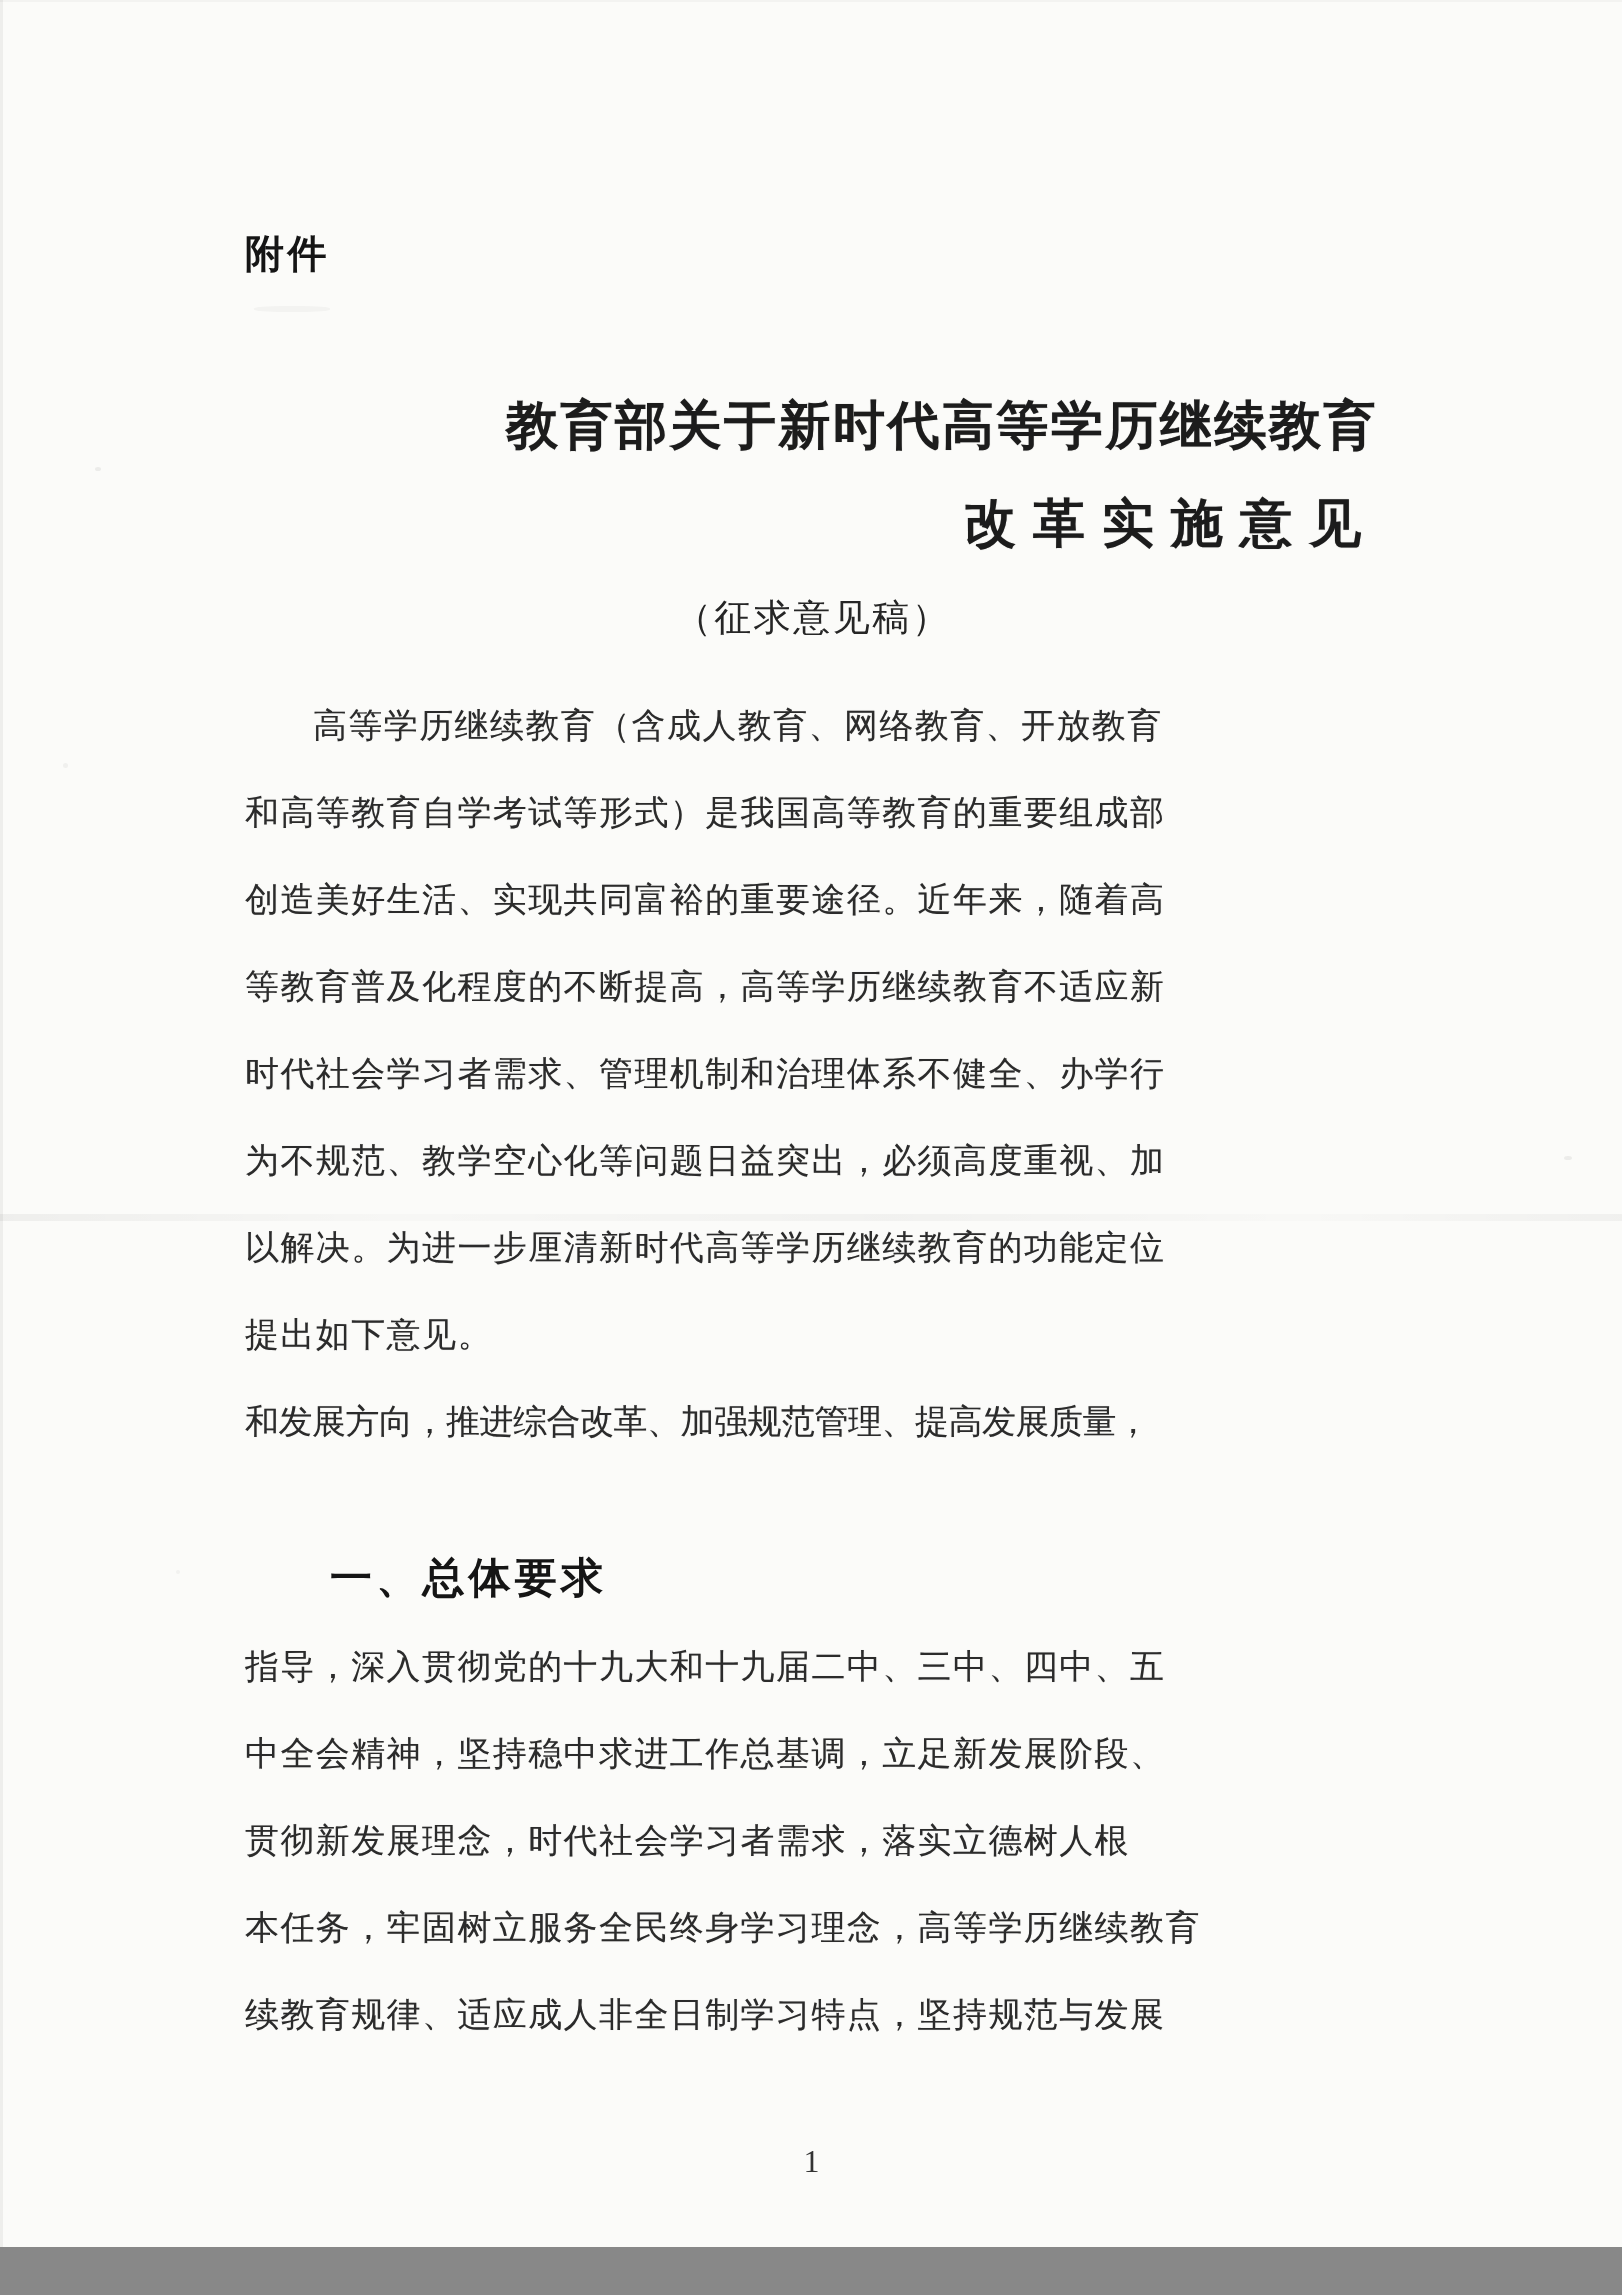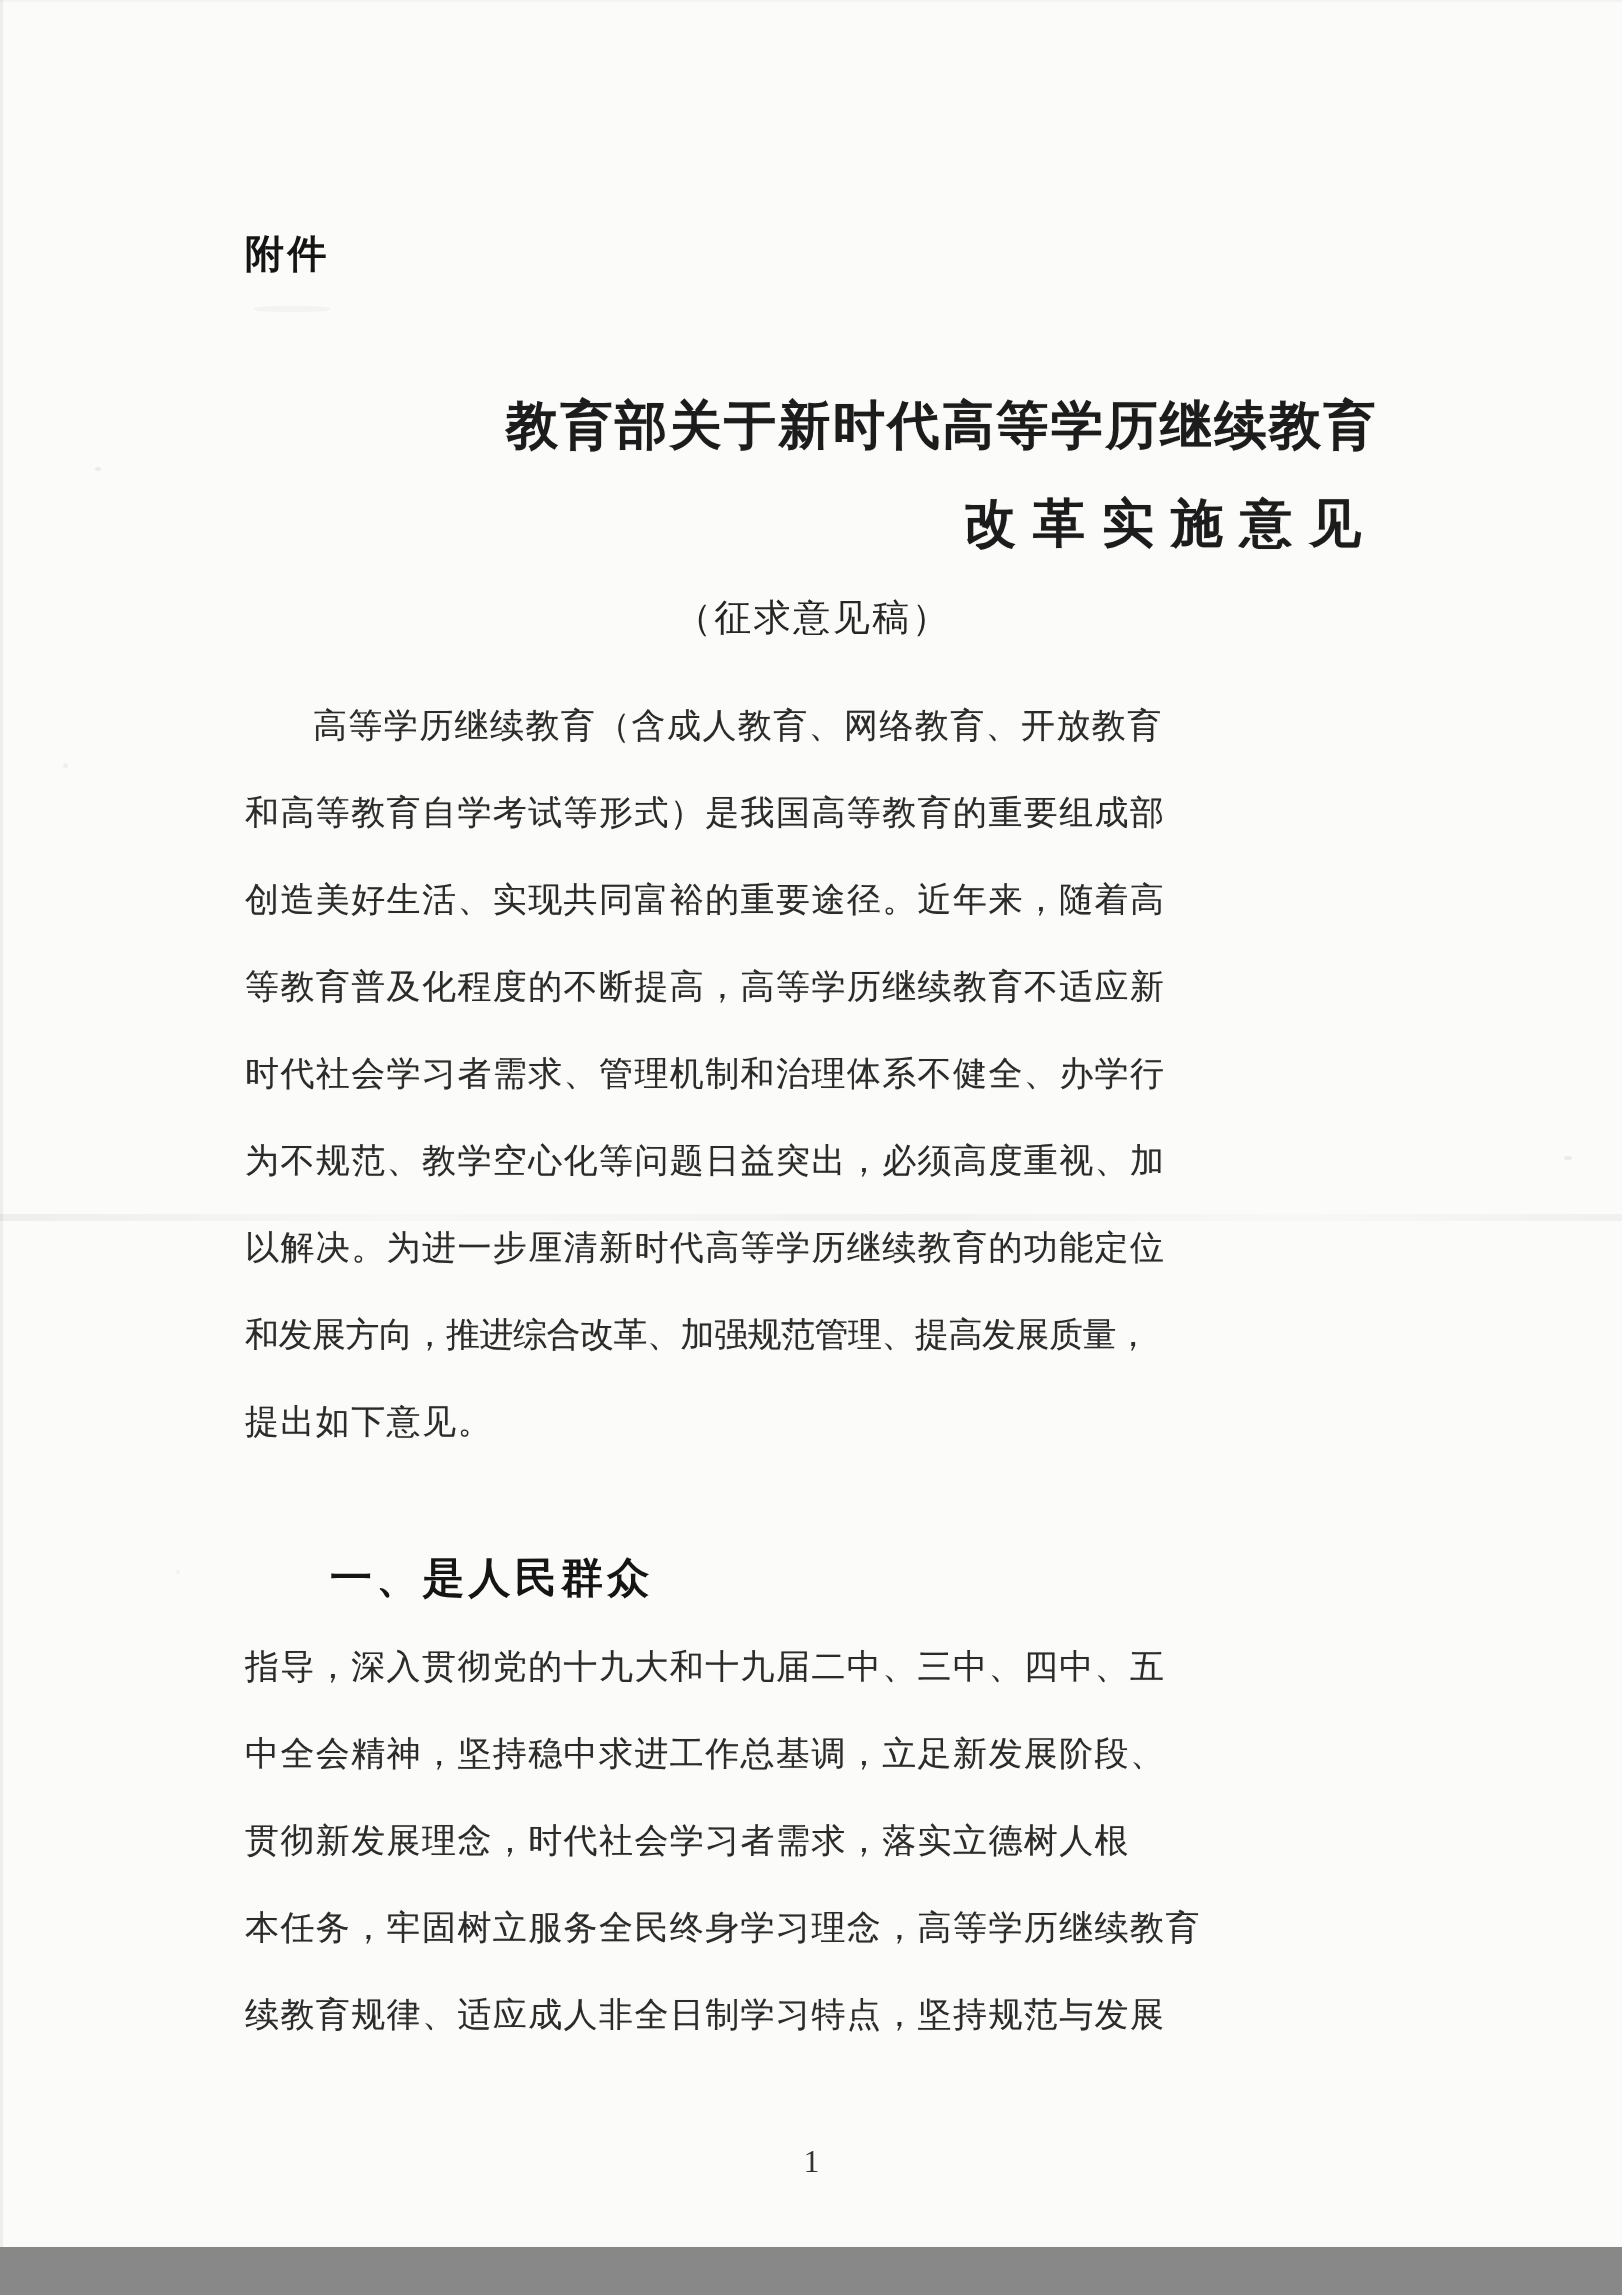--- a/index.html
+++ b/index.html
@@ -157,25 +157,25 @@
     <div class="subtitle">（征求意见稿）</div>
 
     <div class="para para1">
       <div class="line indent">高等学历继续教育（含成人教育、网络教育、开放教育</div>
       <div class="line">和高等教育自学考试等形式）是我国高等教育的重要组成部</div>
       <div class="line">创造美好生活、实现共同富裕的重要途径。近年来，随着高</div>
       <div class="line">等教育普及化程度的不断提高，高等学历继续教育不适应新</div>
       <div class="line">时代社会学习者需求、管理机制和治理体系不健全、办学行</div>
       <div class="line">为不规范、教学空心化等问题日益突出，必须高度重视、加</div>
       <div class="line">以解决。为进一步厘清新时代高等学历继续教育的功能定位</div>
+      <div class="line">提出如下意见。</div>
       <div class="line tight">和发展方向，推进综合改革、加强规范管理、提高发展质量，</div>
-      <div class="line">提出如下意见。</div>
     </div>
 
-    <div class="section-heading">一、是人民群众</div>
+    <div class="section-heading">一、总体要求</div>
 
     <div class="para para2">
       <div class="line">指导，深入贯彻党的十九大和十九届二中、三中、四中、五</div>
       <div class="line">中全会精神，坚持稳中求进工作总基调，立足新发展阶段、</div>
       <div class="line">贯彻新发展理念，时代社会学习者需求，落实立德树人根</div>
       <div class="line">本任务，牢固树立服务全民终身学习理念，高等学历继续教育</div>
       <div class="line">续教育规律、适应成人非全日制学习特点，坚持规范与发展</div>
     </div>
 
   </div>

